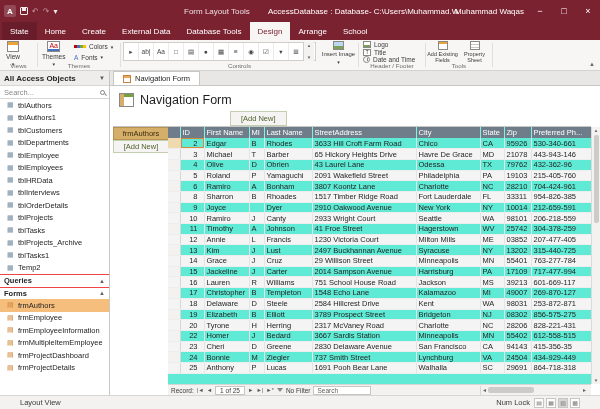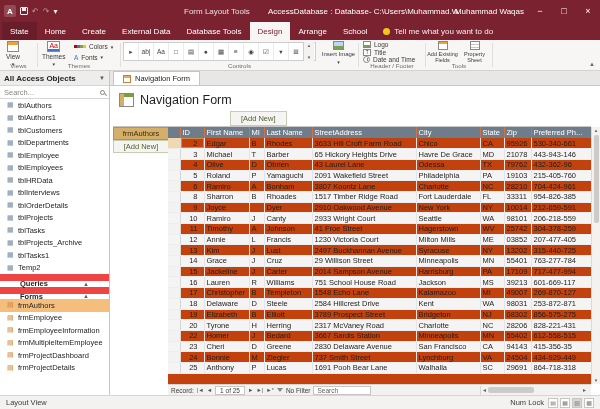--- a/index.html
+++ b/index.html
@@ -77,22 +77,22 @@
            border-right:1px solid #C8C6C4;}
   .np-header{height:15px;display:flex;align-items:center;padding:0 4px;font-size:8px;font-weight:bold;
              background:#EFEDEB;border-bottom:1px solid #D8D6D4;}
   .np-chev{margin-left:auto;font-weight:normal;color:#605E5C;font-size:6px;}
   .np-search{height:13px;display:flex;align-items:center;padding:0 4px;font-size:7.5px;color:#8A8886;
              background:#fff;border-bottom:1px solid #D8D6D4;}
   .mag{margin-left:auto;width:5px;height:5px;border:1px solid #8A8886;border-radius:50%;position:relative;}
   .mag::after{content:"";position:absolute;width:3px;height:1px;background:#8A8886;
               transform:rotate(45deg);right:-2.5px;bottom:-1px;}
   .np-list{position:absolute;left:0;right:0;top:28px;bottom:0;overflow:hidden;background:#fff;}
-  .np-sec{height:12.5px;display:flex;align-items:center;padding:0 20px;font-size:7.5px;font-weight:bold;
-          border-top:7px solid #ef4444;}
+  .np-sec{height:12.5px;display:flex;align-items:center;padding:0 4px;font-size:7.5px;font-weight:bold;
+          border-top:1px solid #ef4444;}
   .np-item{height:12.5px;display:flex;align-items:center;gap:3px;padding:0 3px 0 7px;font-size:7.5px;
            white-space:nowrap;overflow:hidden;}
   .np-item.selected{background:var(--selection-orange);}
   .np-icon{width:8px;font-size:7px;flex:none;}
   .np-icon.tbl{color:#7E93A6;}
   .np-icon.frm{color:#D28A3E;}
 
   
   .docarea{position:absolute;left:110px;top:71px;right:0;bottom:14px;background:#fff;}
   .doctabs{position:absolute;left:0;top:0;right:0;height:15px;background:#E9E7E5;
@@ -109,21 +109,21 @@
   .htab{padding:0 10px;display:flex;align-items:center;}
   .htab.active{background:var(--green-tab);color:#fff;border:1px solid #000000;margin-top:40px;}
   .htab.addnew{background:#F5F4F2;color:#50622F;border:1px solid #C3CFAE;}
   .hline{position:absolute;left:3px;top:55px;right:9px;height:1px;background:#C8C6C4;}
   .vtabs{position:absolute;left:3px;top:56px;width:55px;font-size:7.5px;}
   .vtab{height:13px;display:flex;align-items:center;justify-content:center;}
   .vtab.active{background:var(--tan-tab);color:#3B2F10;border:1px solid #B5924E;border-right:none;}
   .vtab.addnew{background:#F5F4F2;color:#50622F;border:1px solid #C3CFAE;border-right:none;}
 
   
-  .datasheet{position:absolute;left:58px;top:56px;width:423px;bottom:11px;overflow:hidden;background:#c2410c;}
+  .datasheet{position:absolute;left:58px;top:56px;width:423px;bottom:11px;overflow:hidden;background:#5eead4;}
   .datasheet table{border-collapse:collapse;table-layout:fixed;width:423px;font-size:7.5px;}
   .datasheet th{background:var(--datasheet-header);color:#fff;font-weight:normal;height:11px;
                 text-align:left;padding:0 2px;border-right:1px solid rgba(255,255,255,.25);
                 white-space:nowrap;overflow:hidden;}
   .datasheet td{height:10.7px;padding:0 2px;border-right:1px solid #E4E4E4;border-bottom:1px solid #EDEDED;
                 white-space:nowrap;overflow:hidden;color:#1F1F1F;}
   .datasheet tbody tr:nth-child(even) td{background:#F4F4F4;}
   .datasheet td.sel{background:#F3F2F1;border-right:1px solid #D8D6D4;}
   .datasheet tbody tr:first-child td.sel{background:#EFD9AE;}
   .datasheet td.id{text-align:right;padding-right:6px;}
@@ -144,21 +144,21 @@
   .hthumb{width:46px;height:6px;background:#CDCBC9;border-radius:2px;}
   .vscroll{position:absolute;right:0;top:56px;width:9px;bottom:11px;background:#F3F2F1;
            border-left:1px solid #DCDAD8;font-size:4.5px;color:#666;text-align:center;}
   .vscroll .up{position:absolute;top:1px;left:0;right:0;}
   .vscroll .down{position:absolute;bottom:1px;left:0;right:0;}
   .vthumb{position:absolute;top:8px;left:1.5px;width:5px;height:88px;background:#CDCBC9;border-radius:2px;}
 
   
   .statusbar{position:absolute;left:0;bottom:0;width:600px;height:14px;background:#F3F2F1;
              border-top:1px solid #D8D6D4;display:flex;align-items:center;font-size:7.5px;
-             color:#3B3A39;padding:0 6px;}
+             color:#3B3A39;padding:0 20px;}
   .sb-right{margin-left:auto;display:flex;align-items:center;gap:4px;}
   .sbicon{width:10px;height:10px;border:1px solid #C8C6C4;background:#fff;display:flex;
           align-items:center;justify-content:center;font-size:6px;color:#777;}
   .sbicon.active{background:#D8D6D4;}
 </style>
 </head>
 <body>
 
 <div id="app">
 
@@ -184,24 +184,20 @@
     <div class="rtabs">
         <div class="rtab file">State</div>
         <div class="rtab">Home</div>
         <div class="rtab">Create</div>
         <div class="rtab">External Data</div>
         <div class="rtab">Database Tools</div>
         <div class="rtab active">Design</div>
         <div class="rtab">Arrange</div>
         <div class="rtab">School</div>
       </div>
-    <div class="tellme">
-      <span class="bulb"></span>
-      <span>Tell me what you want to do</span>
-    </div>
   </div>
 
   <div class="ribbon">
     <div class="rgroup" style="left:0;width:37px;">
       <div class="bigbtn" style="left:6px;">
         <span class="ic-box ic-view"></span>
         <span>View</span>
         <span style="font-size:5px;">▾</span>
       </div>
       <div class="glabel">Views</div>

